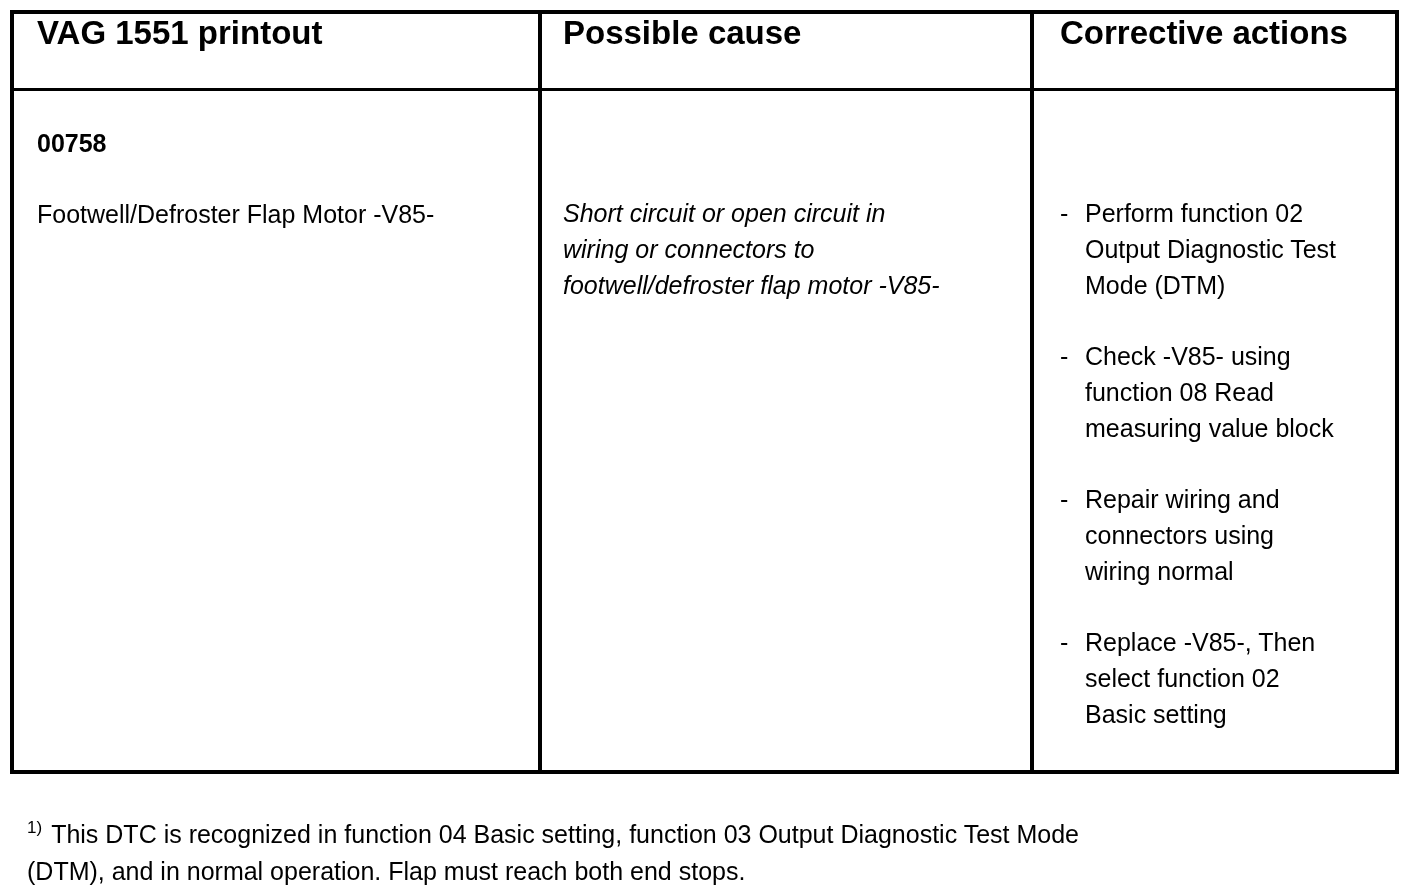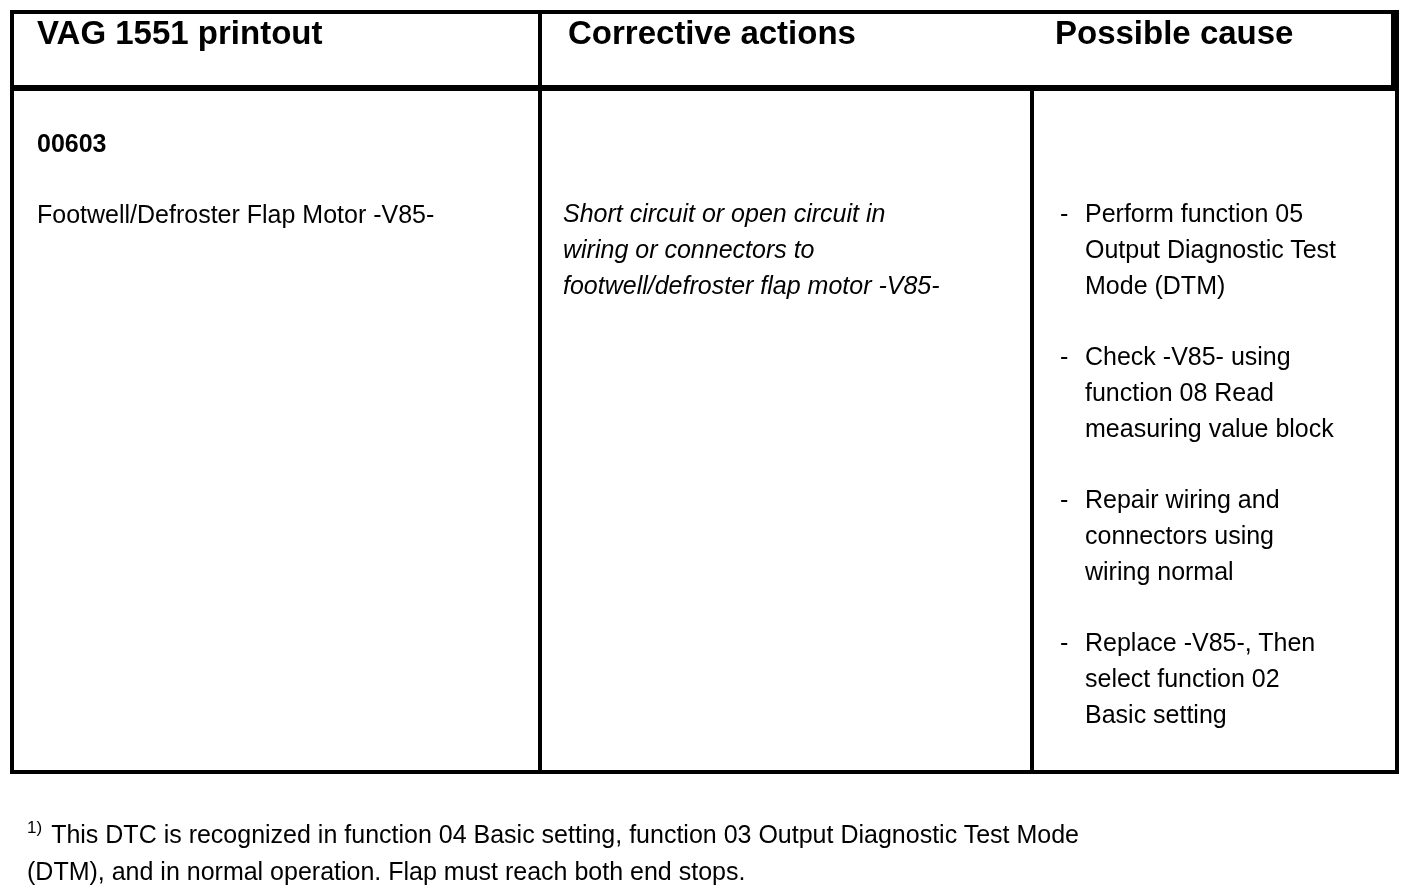--- a/index.html
+++ b/index.html
@@ -16,21 +16,21 @@
     position: absolute; left: 10px; top: 10px;
     width: 1389px; height: 764px;
     border: 4px solid #000000;
     display: grid;
     grid-template-columns: 528px 492px 361px;
     grid-template-rows: 77px 1fr;
     background: #ffffff;
   }
   .cell { background: #ffffff; }
   .cell.vline { border-right: 4px solid #000000; }
-  .cell.hline { border-bottom: 6px solid #000000; }
+  .cell.hline { border-bottom: 3px solid #000000; }
 
   .header-cell {
     font-size: 33px; font-weight: bold; line-height: 36px;
     padding-top: 1px; white-space: nowrap;
   }
   .hc1 { padding-left: 23px; }
   .hc2 { padding-left: 21px; }
   .hc3 { padding-left: 26px; }
 
   .body-cell { font-size: 25px; line-height: 36px; }
@@ -65,39 +65,39 @@
 </style>
 </head>
 <body>
 
 <div class="page">
 
   <div class="dtc-table">
 
     <div class="cell header-cell hc1 vline hline">VAG 1551 printout</div>
 
+    <div class="cell header-cell hc2 vline hline">Possible cause</div>
+
     <div class="cell header-cell hc3 hline">Corrective actions</div>
 
-    <div class="cell header-cell hc2 vline hline">Possible cause</div>
-
     <div class="cell body-cell bc1 vline">
-      <div class="dtc-code">00603</div>
+      <div class="dtc-code">00758</div>
       <div class="dtc-label">Footwell/Defroster Flap Motor -V85-</div>
     </div>
 
     <div class="cell body-cell bc2 vline">
       <div class="prewrap">Short circuit or open circuit in
 wiring or connectors to
 footwell/defroster flap motor -V85-</div>
     </div>
 
     <div class="cell body-cell bc3">
       <div class="ca-item">
         <span class="ca-dash">-</span>
-        <span class="ca-text">Perform function 05
+        <span class="ca-text">Perform function 02
 Output Diagnostic Test
 Mode (DTM)</span>
       </div>
       <div class="ca-item">
         <span class="ca-dash">-</span>
         <span class="ca-text">Check -V85- using
 function 08 Read
 measuring value block</span>
       </div>
       <div class="ca-item">

